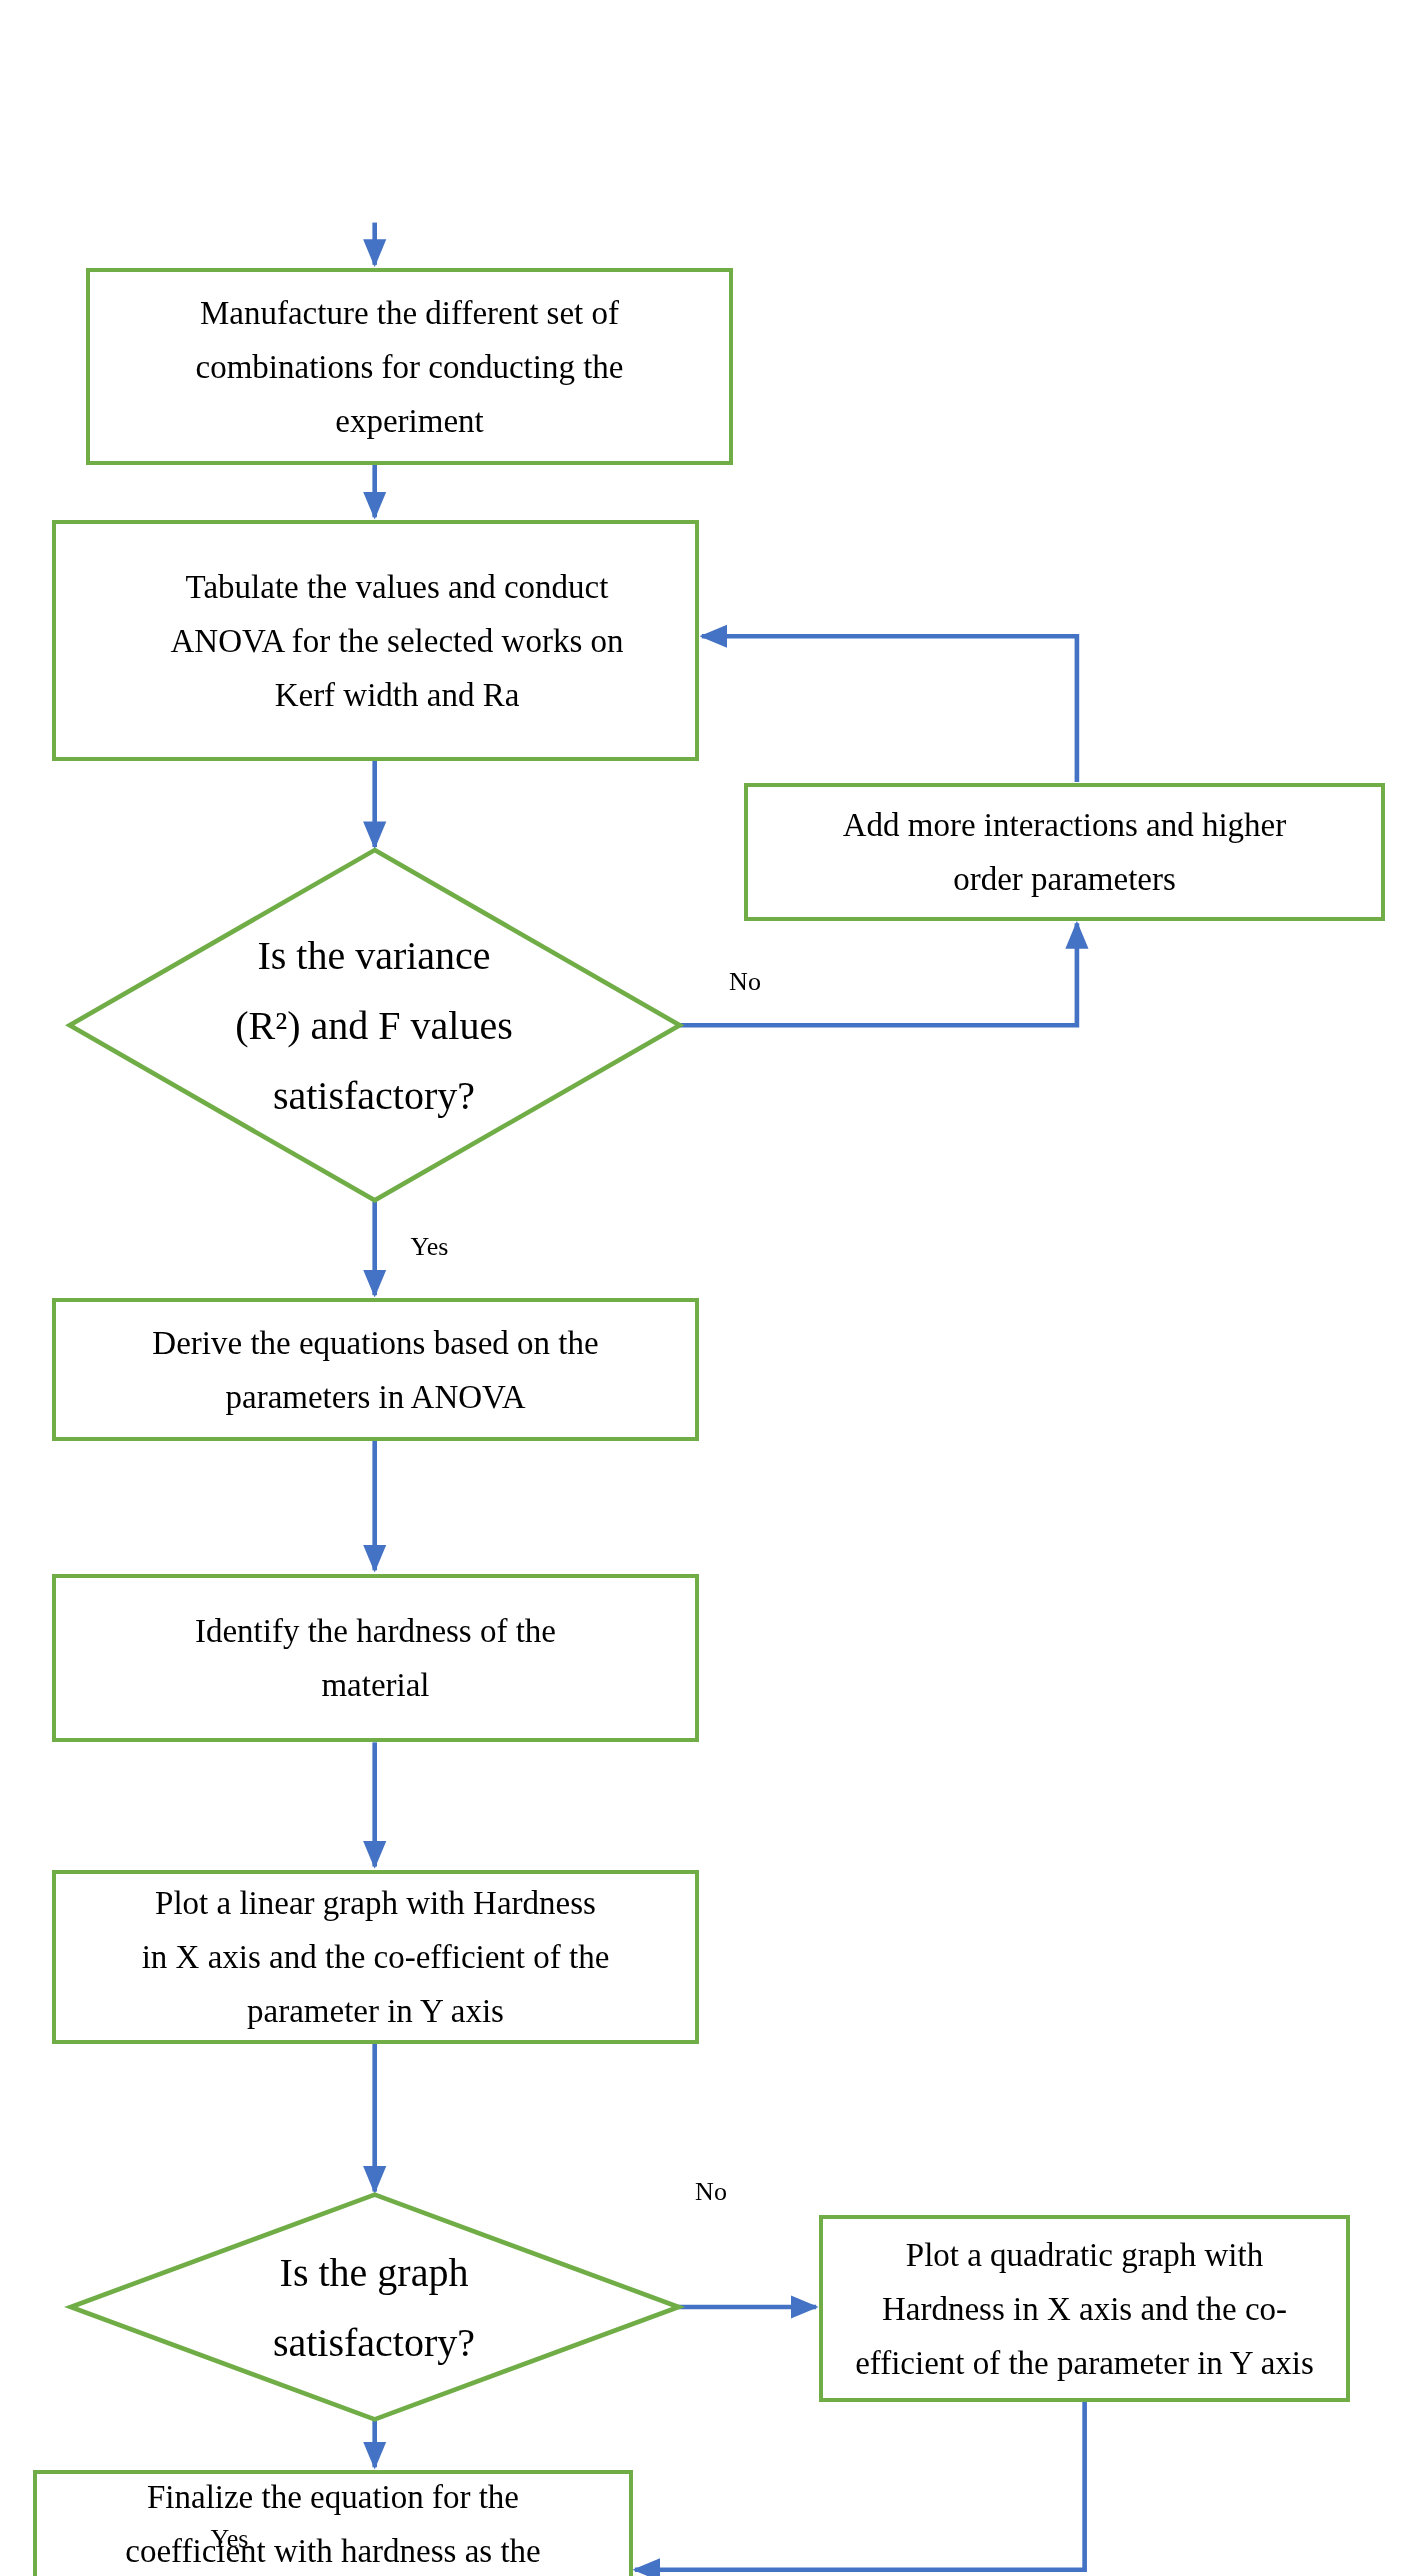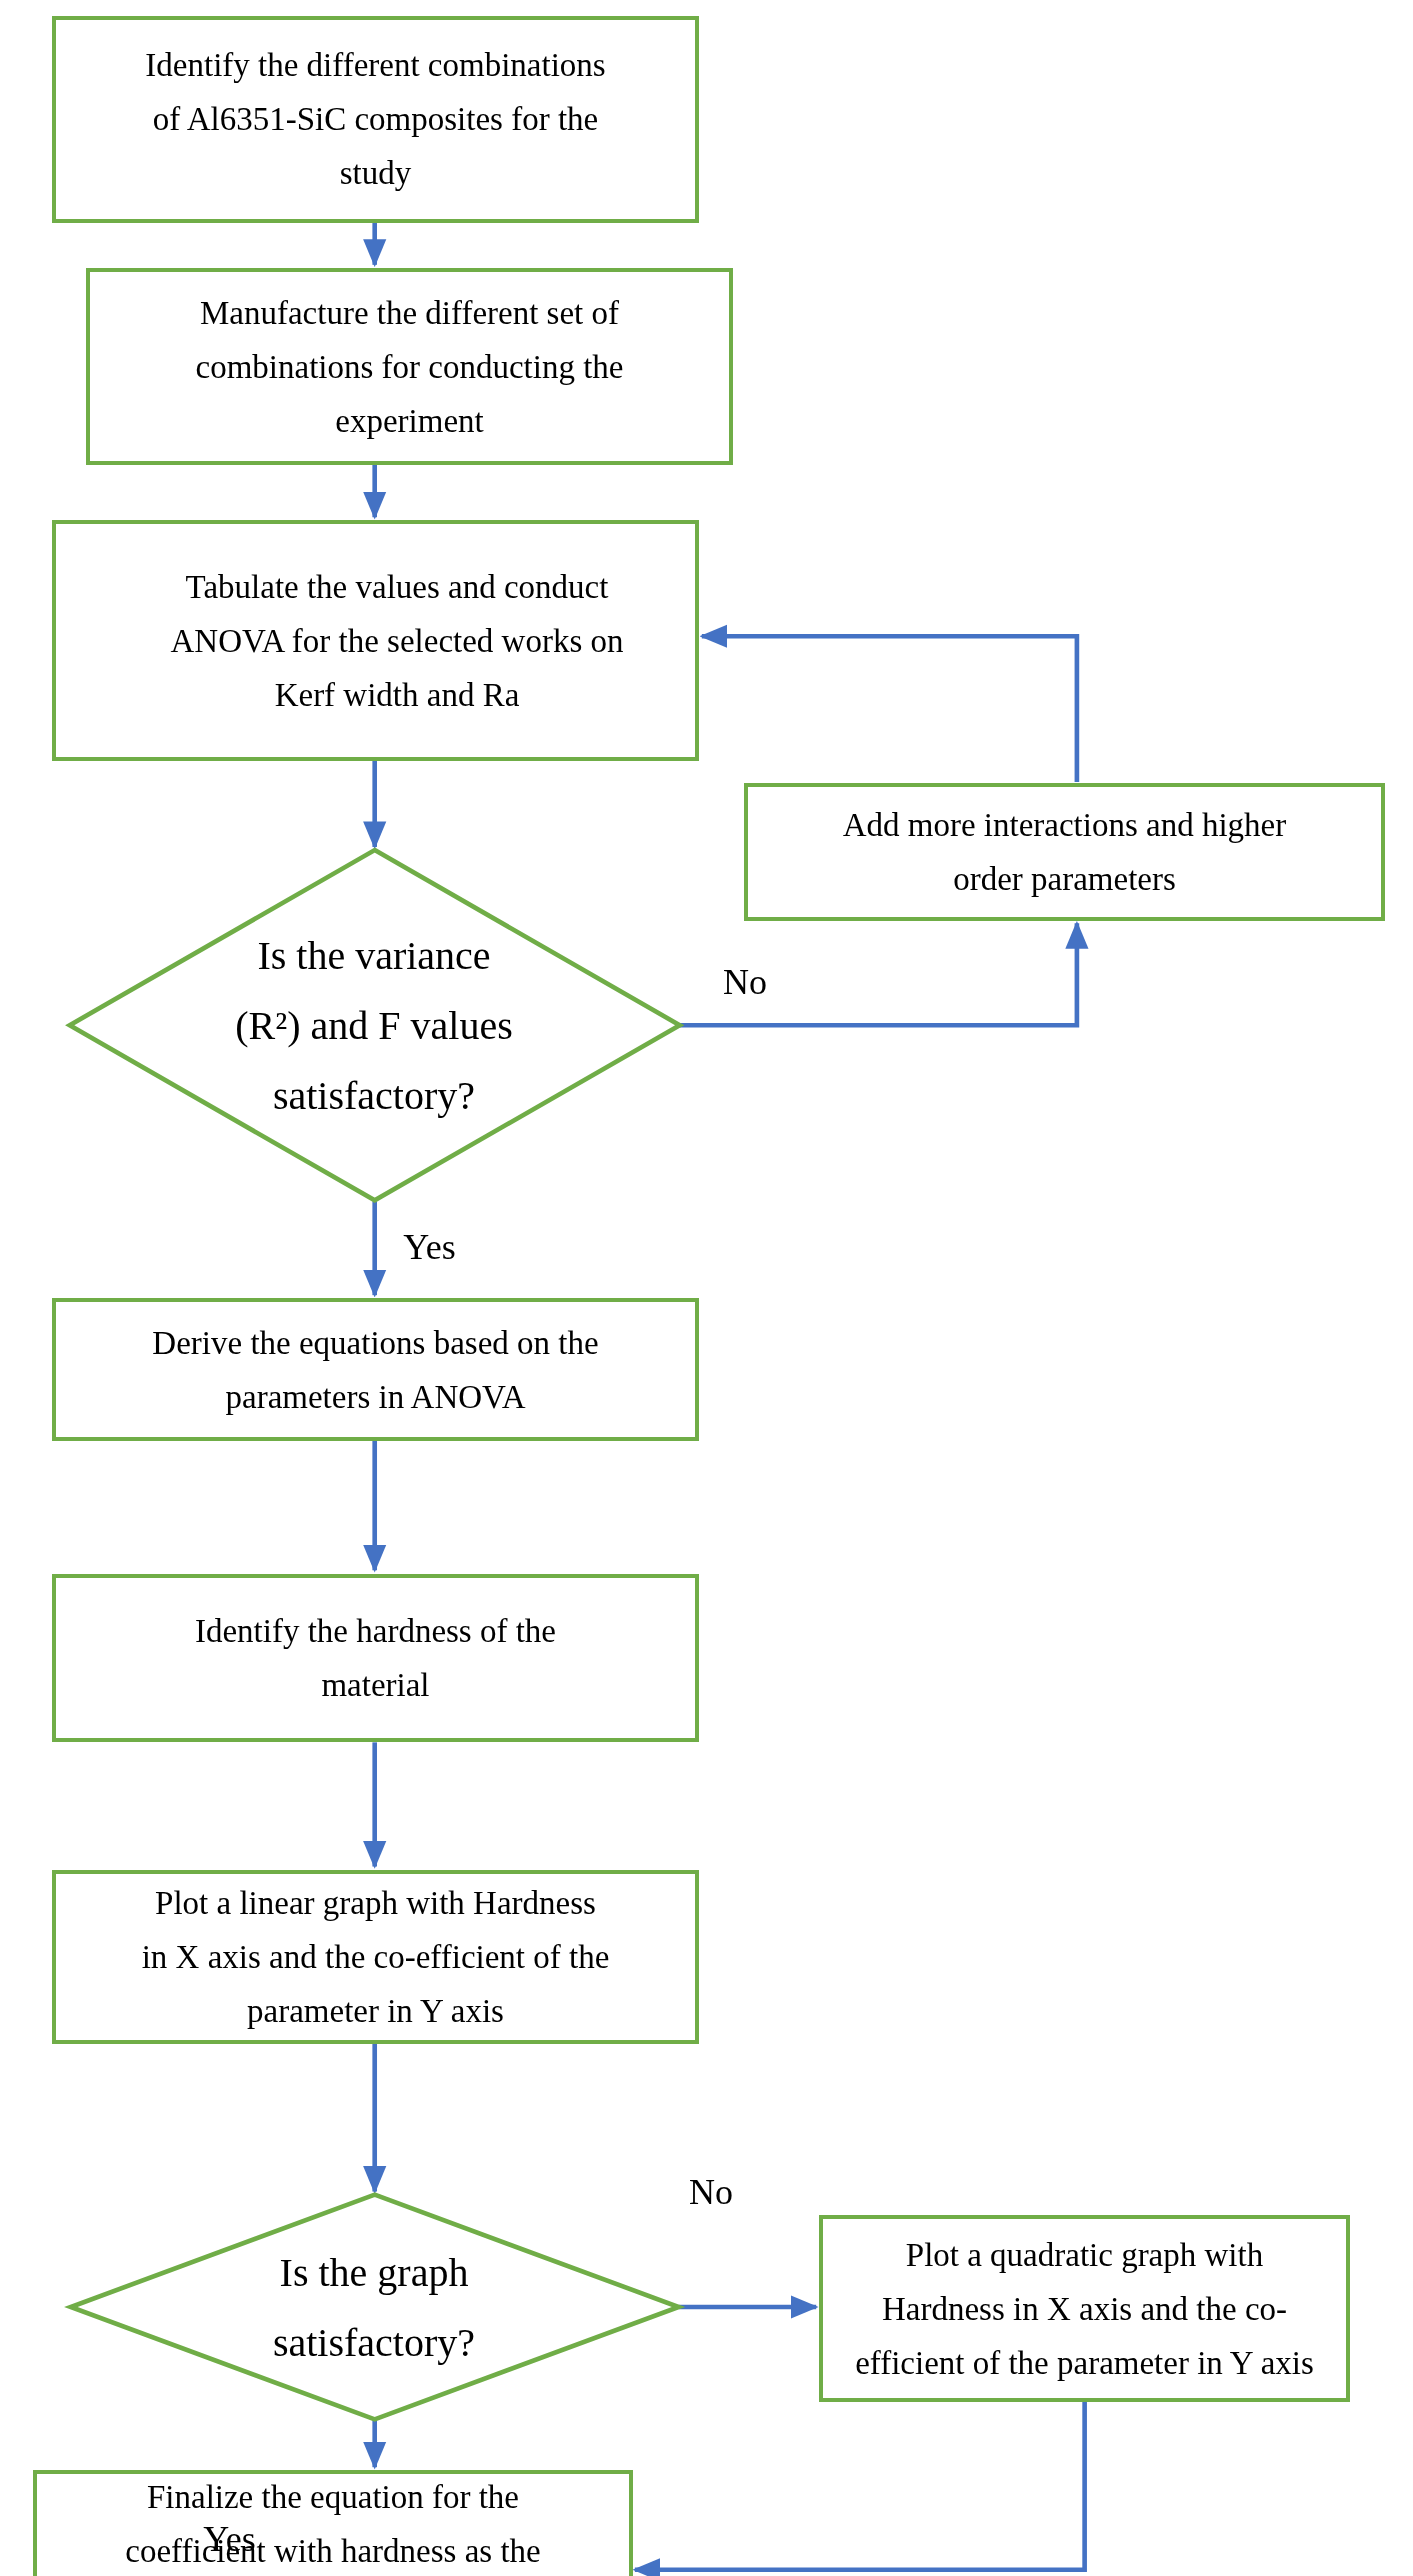--- a/index.html
+++ b/index.html
@@ -53,21 +53,21 @@
     text-align:center;
     font-size:40px;
     line-height:70px;
     white-space:pre-line;
   }
   .branch-label{
     position:absolute;
     display:flex;
     align-items:center;
     justify-content:center;
-    font-size:36px;
+    font-size:26px;
   }
 </style>
 </head>
 <body>
 
 <div id="canvas">
 
   <svg id="connector-layer" viewBox="0 0 2744 5664" xmlns="http://www.w3.org/2000/svg">
     <defs>
       <marker id="arrowhead" viewBox="0 0 12 10" refX="11" refY="5" markerUnits="userSpaceOnUse" markerWidth="54" markerHeight="46" orient="auto">
@@ -88,23 +88,20 @@
     <path class="connector" d="M1319,1990 L2090,1990 L2090,1792" marker-end="url(#arrowhead)"></path>
     <path class="connector" d="M2090,1518 L2090,1235 L1362,1235" marker-end="url(#arrowhead)"></path>
 
     <path class="connector" d="M1317,4478 L1584,4478" marker-end="url(#arrowhead)"></path>
     <path class="connector" d="M2105,4662 L2105,4988 L1232,4988" marker-end="url(#arrowhead)"></path>
 
     <polygon class="diamond" points="727,1650 1319,1990 727,2330 135,1990"></polygon>
     <polygon class="diamond" points="727,4260 1317,4478 727,4696 137,4478"></polygon>
   </svg>
 
-  <div class="node" style="left:52px;top:15.5px;width:647px;height:207px;">Identify the different combinations
-of Al6351-SiC composites for the
-study</div>
 
   <div class="node" style="left:52px;top:268px;width:647px;height:197px;margin-left:34px;">Manufacture the different set of
 combinations for conducting the
 experiment</div>
 
   <div class="node" style="left:52px;top:520px;width:647px;height:241px;padding-left:43px;">Tabulate the values and conduct
 ANOVA for the selected works on
 Kerf width and Ra</div>
 
   <div class="node" style="left:744px;top:783px;width:641px;height:138px;">Add more interactions and higher

